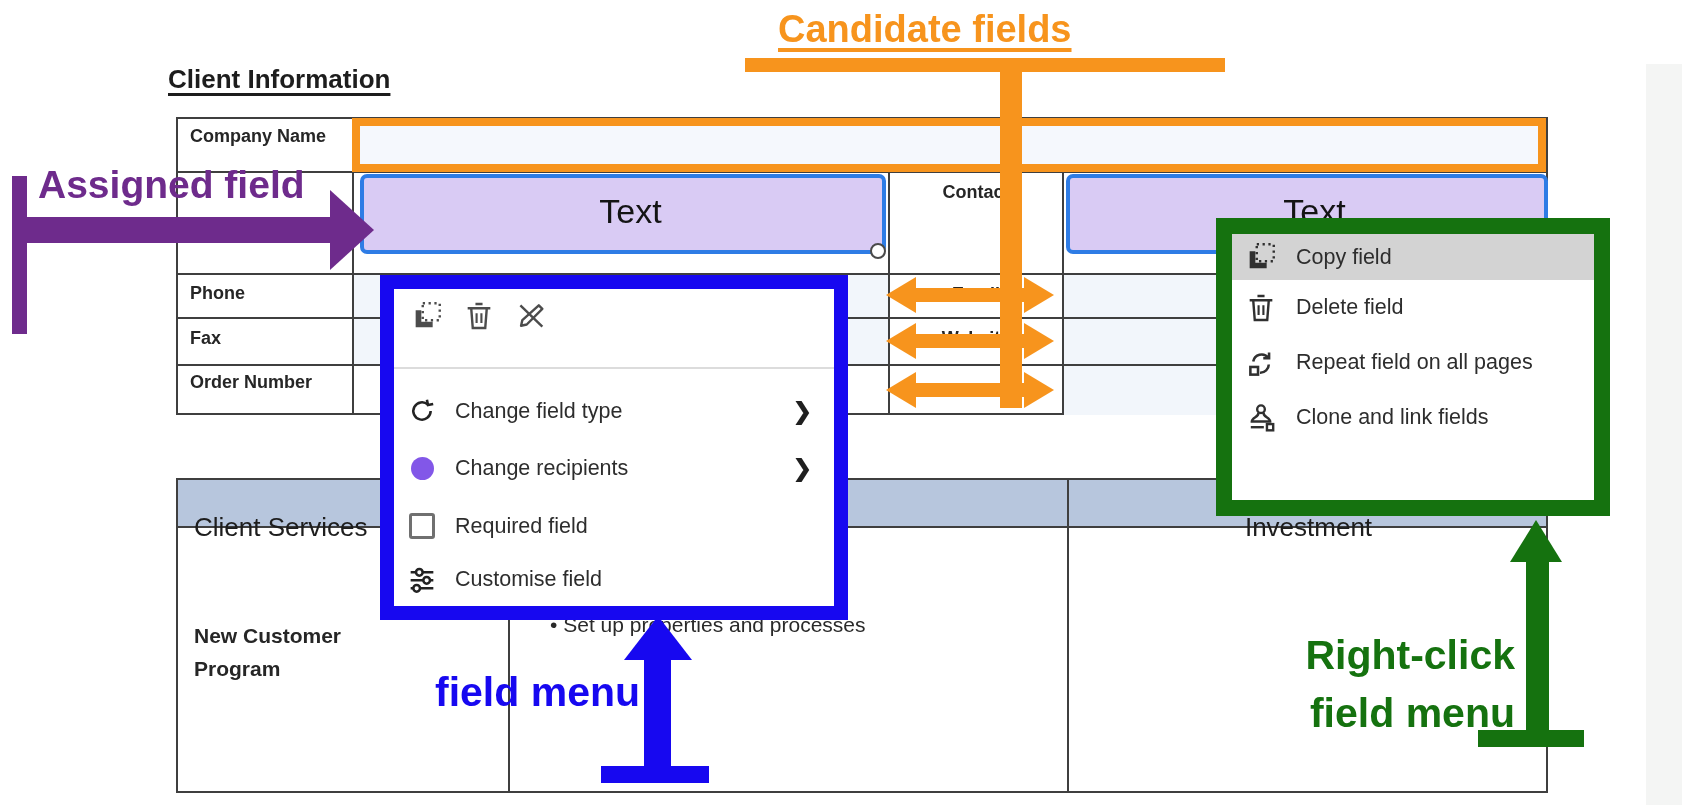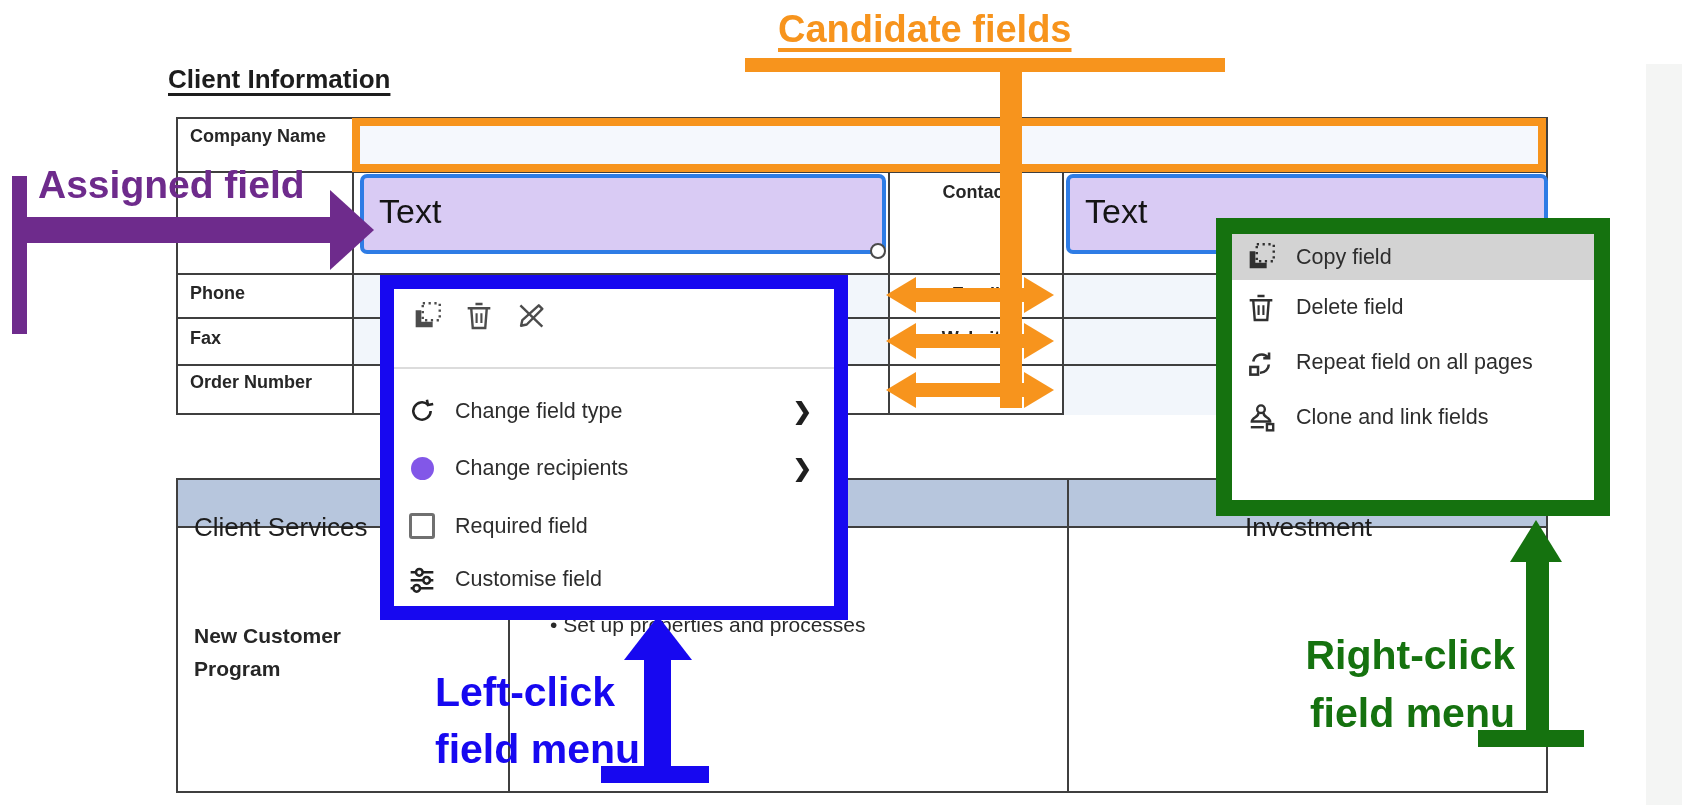--- a/index.html
+++ b/index.html
@@ -1,21 +1,21 @@
 <!DOCTYPE html>
 <html><head>
 <meta charset="utf-8">
 <style>
   * { margin:0; padding:0; box-sizing:border-box; }
   html,body { background:#fff; }
   #stage {
     position:relative; width:1682px; height:805px; overflow:hidden;
     background:#ffffff; font-family:"Liberation Sans", sans-serif; color:#1f1f1f;
   }
-  .abs { position:absolute; }
+  .abs { position:absolute;text-align:center; }
 
   
   .side-strip { left:1646px; top:64px; width:36px; height:741px; background:#f4f5f4; z-index:0; }
   .doc { z-index:1; }
   .doc-heading { left:168px; top:64px; font-size:26px; font-weight:700; color:#1d1d1d;
     text-decoration:underline; text-decoration-thickness:3px; text-underline-offset:5px; }
   .tline { background:#3f3f3f; z-index:1; }
   .cell-shade { background:#f2f6fb; z-index:1; }
   .doc-label { font-size:18px; font-weight:700; color:#262626; z-index:1; }
   .doc-label-center { text-align:center; }
@@ -151,21 +151,20 @@
 
   <div class="abs purple-text">Assigned field</div>
   <div class="abs purple ann" style="left:12px;top:176px;width:15px;height:158px;"></div>
   <div class="abs purple ann" style="left:20px;top:217px;width:312px;height:26px;"></div>
   <div class="abs purple-head"></div>
 
   <div class="abs uphead-blue"></div>
   <div class="abs blue ann" style="left:644px;top:652px;width:27px;height:118px;"></div>
   <div class="abs blue ann" style="left:601px;top:766px;width:108px;height:17px;"></div>
   <div class="abs lbl-blue">
-    <div>Left-click</div>
     <div>field menu</div>
   </div>
 
   <div class="abs uphead-green"></div>
   <div class="abs green ann" style="left:1526px;top:556px;width:23px;height:180px;"></div>
   <div class="abs green ann" style="left:1478px;top:730px;width:106px;height:17px;"></div>
   <div class="abs lbl-green">
     <div>Right-click</div>
     <div>field menu</div>
   </div>

